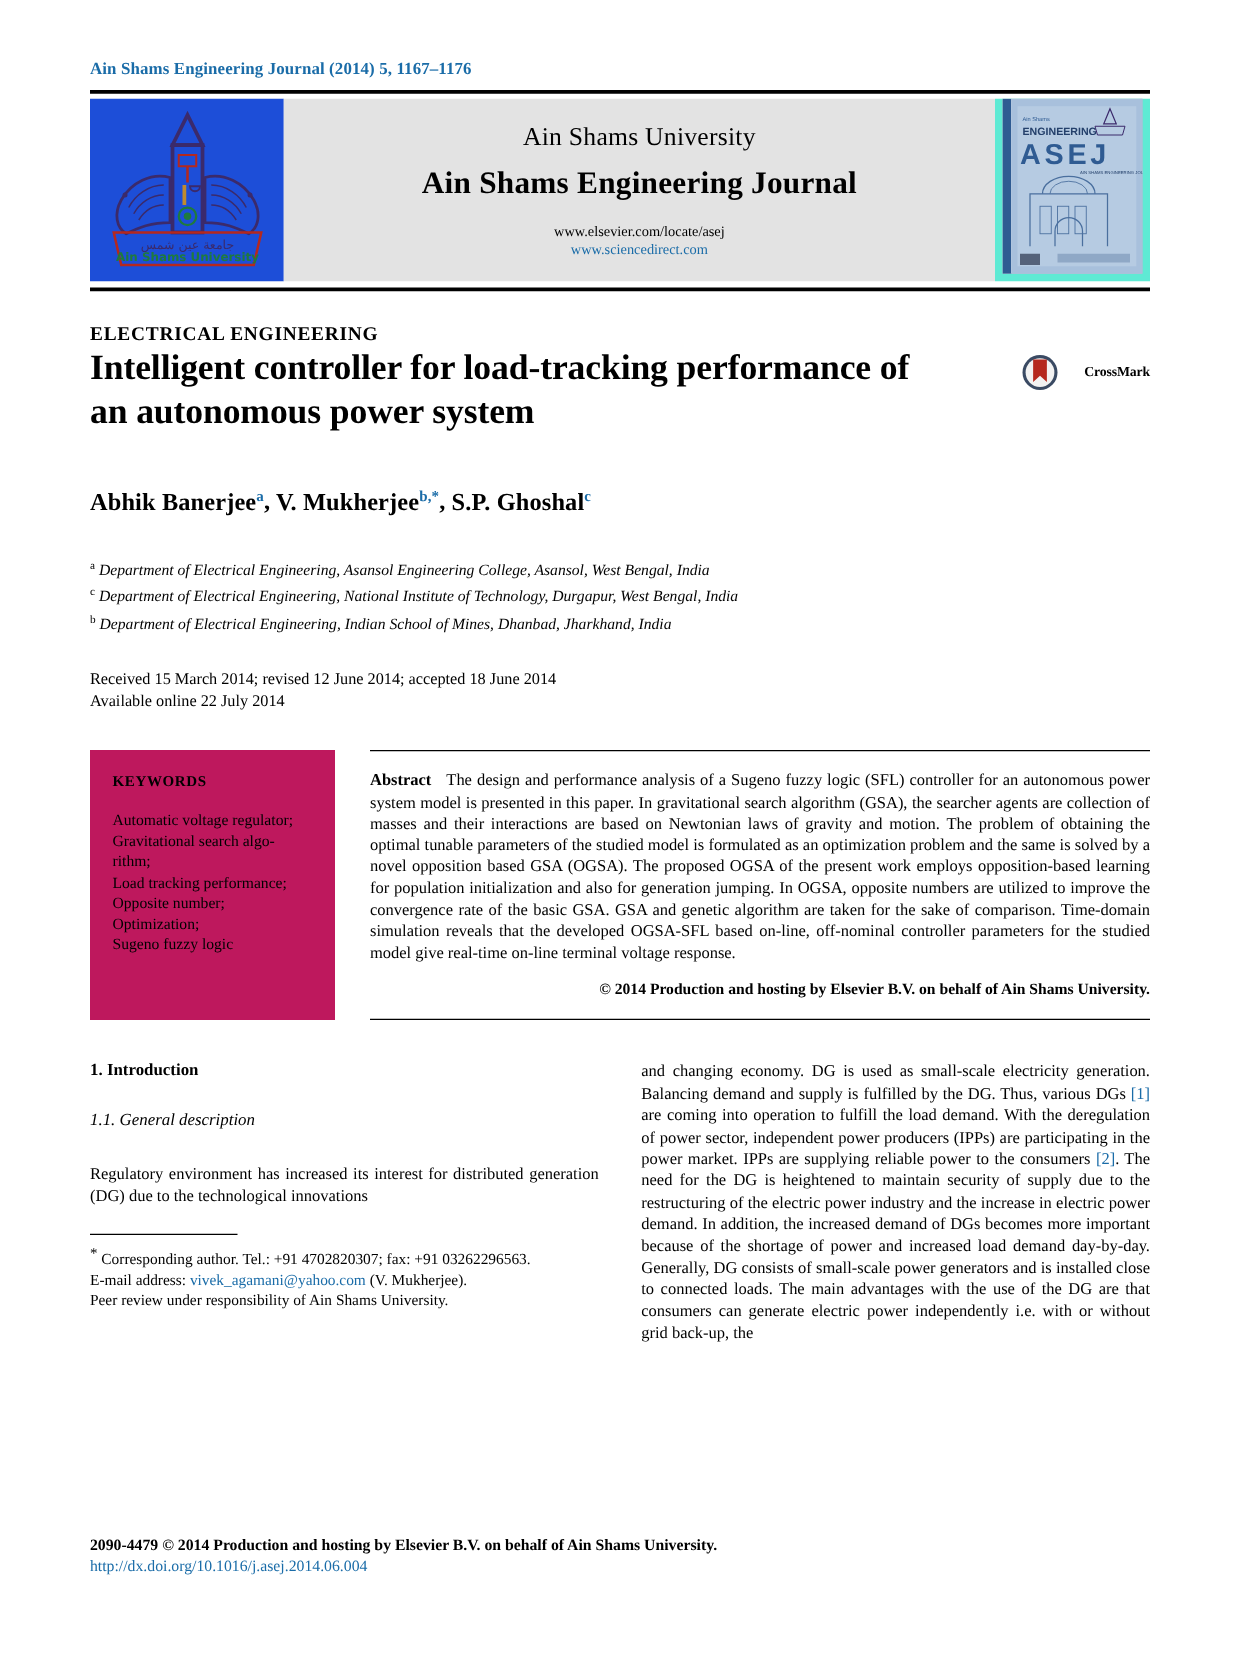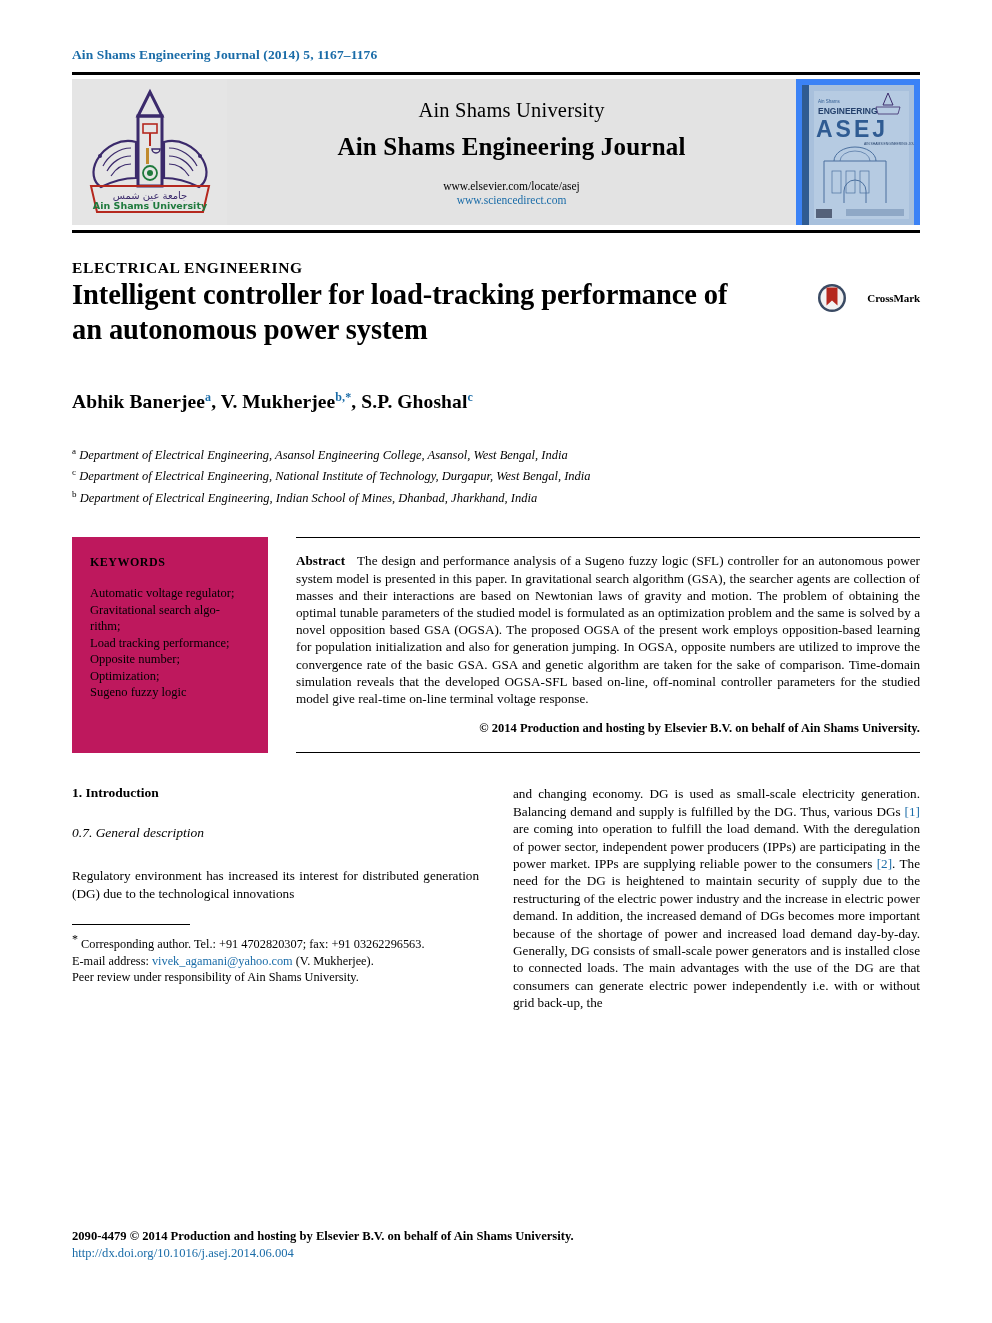--- a/index.html
+++ b/index.html
@@ -50,21 +50,21 @@
     align-items: stretch;
     height: 146px;
     margin-top: 4px;
   }
   .masthead-logo {
     width: 155px;
     flex: 0 0 155px;
     display: flex;
     align-items: center;
     justify-content: center;
-    background: #e5e5e5;
+    background: #1d4ed8;
   }
   .masthead-center {
     flex: 1 1 auto;
     background: #e3e3e3;
     display: flex;
     flex-direction: column;
     align-items: center;
     justify-content: center;
     padding: 4px 0 2px 0;
   }
@@ -85,23 +85,23 @@
   }
   .mh-url2 {
     font-size: 11.5px;
     line-height: 14px;
     color: #1a6ca8;
   }
   .masthead-cover {
     width: 124px;
     flex: 0 0 124px;
     display: flex;
-    align-items: flex-end;
+    align-items: flex-start;
     justify-content: center;
-    background: #3b82f6;
+    background: #5eead4;
   }
   .rule-med {
     border-top: 3px solid #000;
     height: 0;
     margin-top: 5px;
   }
 
   
   .section-label {
     font-size: 15.5px;
@@ -375,20 +375,24 @@
     <div class="authors">
       <span><span>Abhik Banerjee</span><sup>a</sup></span><span>, </span><span><span>V. Mukherjee</span><sup>b,*</sup></span><span>, </span><span><span>S.P. Ghoshal</span><sup>c</sup></span>
     </div>
 
     <div class="affiliations">
       <div><sup>a</sup> <span>Department of Electrical Engineering, Asansol Engineering College, Asansol, West Bengal, India</span></div>
       <div><sup>c</sup> <span>Department of Electrical Engineering, National Institute of Technology, Durgapur, West Bengal, India</span></div>
       <div><sup>b</sup> <span>Department of Electrical Engineering, Indian School of Mines, Dhanbad, Jharkhand, India</span></div>
     </div>
 
+    <div class="history">
+      <div>Received 15 March 2014; revised 12 June 2014; accepted 18 June 2014</div>
+      <div>Available online 22 July 2014</div>
+    </div>
 
     <div class="abstract-block">
       <div class="keywords-box">
         <div class="kw-title">KEYWORDS</div>
         <div class="kw-list">
           <div>Automatic voltage regulator;</div>
           <div>Gravitational search algo-</div>
           <div>rithm;</div>
           <div>Load tracking performance;</div>
           <div>Opposite number;</div>
@@ -402,21 +406,21 @@
           <span class="abs-head">Abstract</span>&nbsp;&nbsp;&nbsp;<span>The design and performance analysis of a Sugeno fuzzy logic (SFL) controller for an autonomous power system model is presented in this paper. In gravitational search algorithm (GSA), the searcher agents are collection of masses and their interactions are based on Newtonian laws of gravity and motion. The problem of obtaining the optimal tunable parameters of the studied model is formulated as an optimization problem and the same is solved by a novel opposition based GSA (OGSA). The proposed OGSA of the present work employs opposition-based learning for population initialization and also for generation jumping. In OGSA, opposite numbers are utilized to improve the convergence rate of the basic GSA. GSA and genetic algorithm are taken for the sake of comparison. Time-domain simulation reveals that the developed OGSA-SFL based on-line, off-nominal controller parameters for the studied model give real-time on-line terminal voltage response.</span>
         </div>
         <div class="abs-copyright">© 2014 Production and hosting by Elsevier B.V. on behalf of Ain Shams University.</div>
         <div class="abs-rule-bottom"></div>
       </div>
     </div>
 
     <div class="body-cols">
       <div class="col">
         <div class="h1">1. Introduction</div>
-        <div class="h2">0.7. General description</div>
+        <div class="h2">1.1. General description</div>
         <div class="para">Regulatory environment has increased its interest for distributed generation (DG) due to the technological innovations</div>
 
         <div class="footnote-rule"></div>
         <div class="footnote">
           <div class="footnote-line"><sup class="star">*</sup> <span>Corresponding author. Tel.: +91 4702820307; fax: +91 03262296563.</span></div>
           <div><span>E-mail address:</span> <span class="link">vivek_agamani@yahoo.com</span> <span>(V. Mukherjee).</span></div>
           <div>Peer review under responsibility of Ain Shams University.</div>
         </div>
 
       </div>

